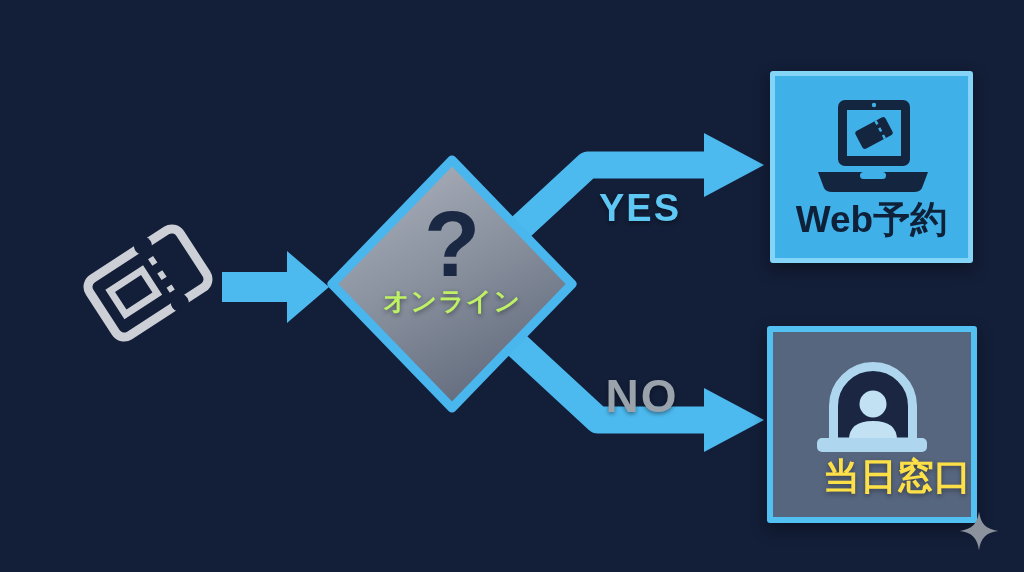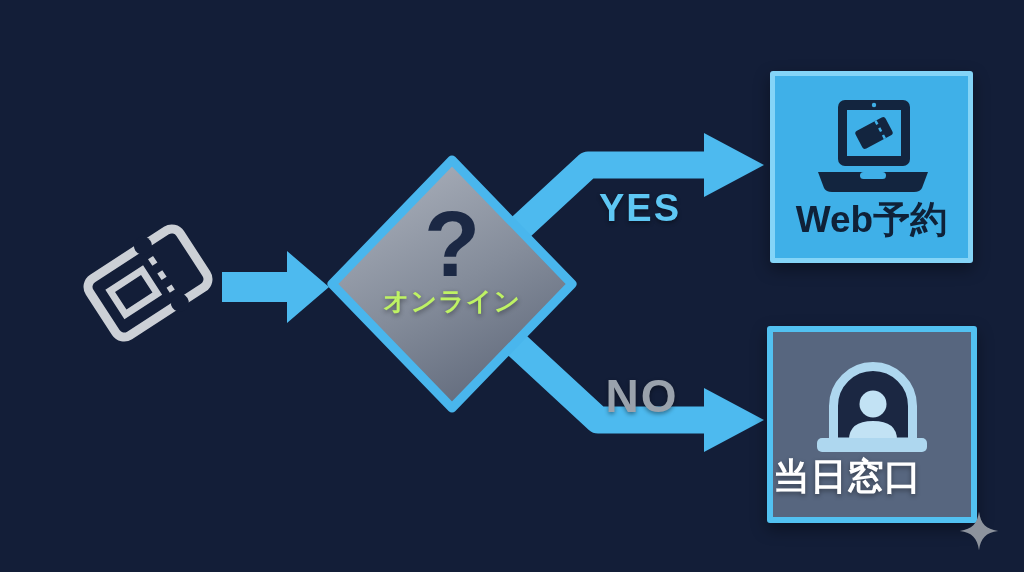--- a/index.html
+++ b/index.html
@@ -26,22 +26,22 @@
   .no-label{left:562px;top:350px;width:160px;font-size:46px;height:52px;line-height:52px;
             color:#9aa2ac;letter-spacing:2px;text-shadow:0 2px 4px rgba(0,0,0,.4);margin-top:20px;}
 
   .outcome-box{border-radius:3px;box-shadow:0 6px 16px rgba(0,0,0,.38);margin-top:8px;}
   .box-web{left:770px;top:63px;width:203px;height:192px;
            background:#3fb0e8;border:5px solid #84d4f7;box-sizing:border-box;}
   .box-counter{left:767px;top:318px;width:210px;height:197px;
            background:#57667f;border:6px solid #52c1f1;box-sizing:border-box;}
   .box-label-web{position:absolute;left:0;bottom:13px;width:100%;text-align:center;
            font-size:37px;font-weight:800;color:#0f2138;white-space:nowrap;}
-  .box-label-counter{position:absolute;left:0;bottom:15px;width:100%;text-align:left;
-           font-size:37px;font-weight:800;color:#ffffff;white-space:nowrap;
+  .box-label-counter{position:absolute;left:0;bottom:15px;width:100%;text-align:right;
+           font-size:37px;font-weight:800;color:#fde047;white-space:nowrap;
            text-shadow:0 2px 5px rgba(0,0,0,.4);}
   .box-icon{position:absolute;}
   .icon-laptop{left:41px;top:22px;}
   .icon-counter{left:42px;top:24px;}
   .sparkle{left:956px;top:508px;}
 </style>
 </head>
 <body>
 
 <div class="stage">

